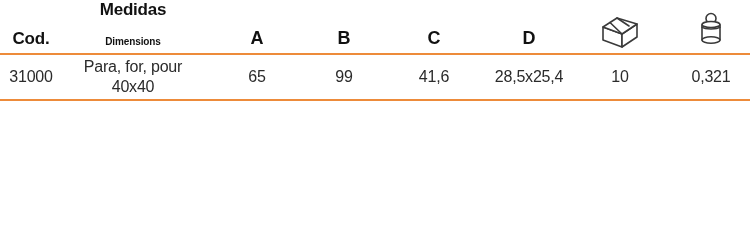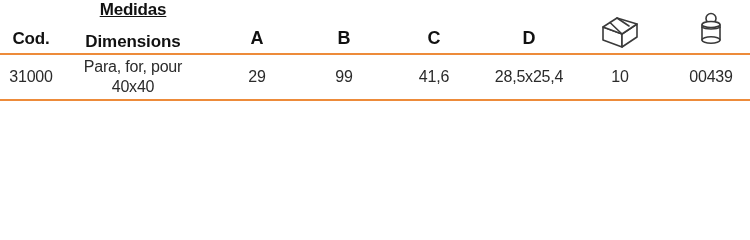--- a/index.html
+++ b/index.html
@@ -51,25 +51,24 @@
   .hdr-cod {
     font-size: 17px;
     letter-spacing: -0.2px;
   }
 
   .hdr-med-main {
     display: block;
     font-size: 17px;
     line-height: 19px;
     letter-spacing: -0.2px;
-    text-decoration: underline;
   }
   .hdr-med-sub {
     display: block;
-    font-size: 17px;
+    font-size: 10px;
     line-height: 14px;
     letter-spacing: -0.1px;
     margin-top: 16px;
   }
 
   .hdr-letter {
     font-size: 18px;
   }
 
   th.icon-cell {
@@ -186,24 +185,24 @@
 
     <tbody>
 
 
       <tr class="data-row row-last">
         <td>31000</td>
         <td>
           <span class="desc-line">Para, for, pour</span>
           <span class="desc-line">40x40</span>
         </td>
-        <td>29</td>
+        <td>65</td>
         <td>99</td>
         <td>41,6</td>
         <td>28,5x25,4</td>
         <td>10</td>
-        <td>00439</td>
+        <td>0,321</td>
       </tr>
 
     </tbody>
   </table>
 
 </div>
 
 </body></html>

